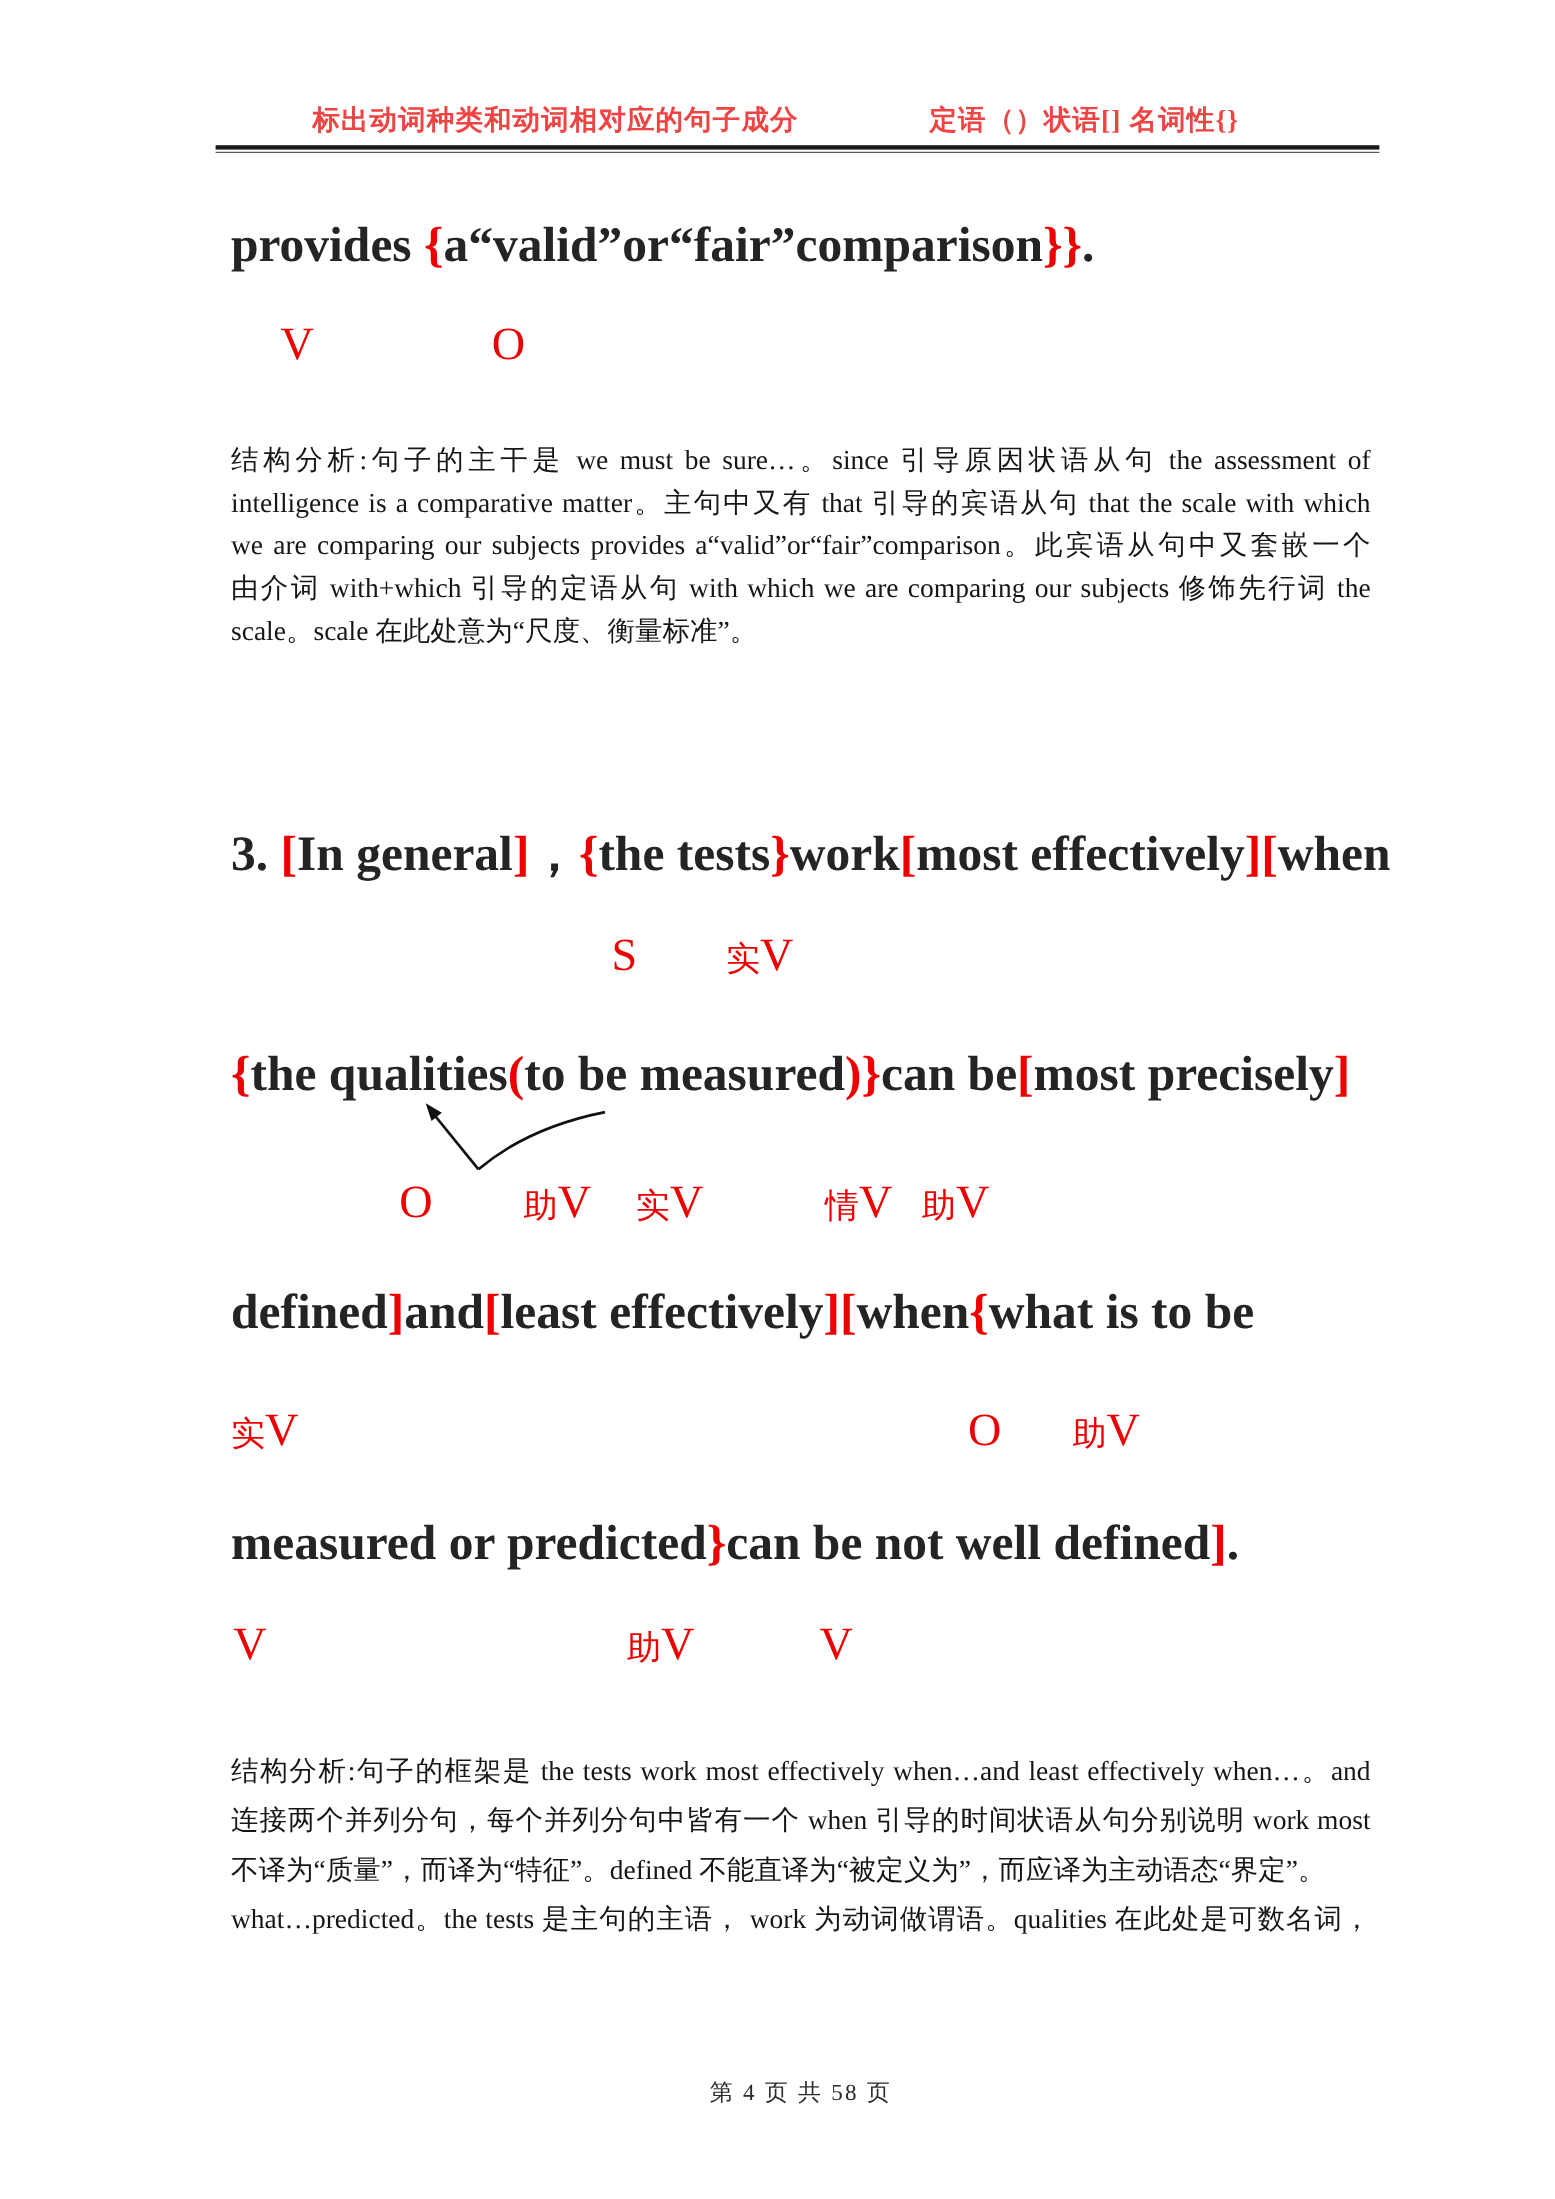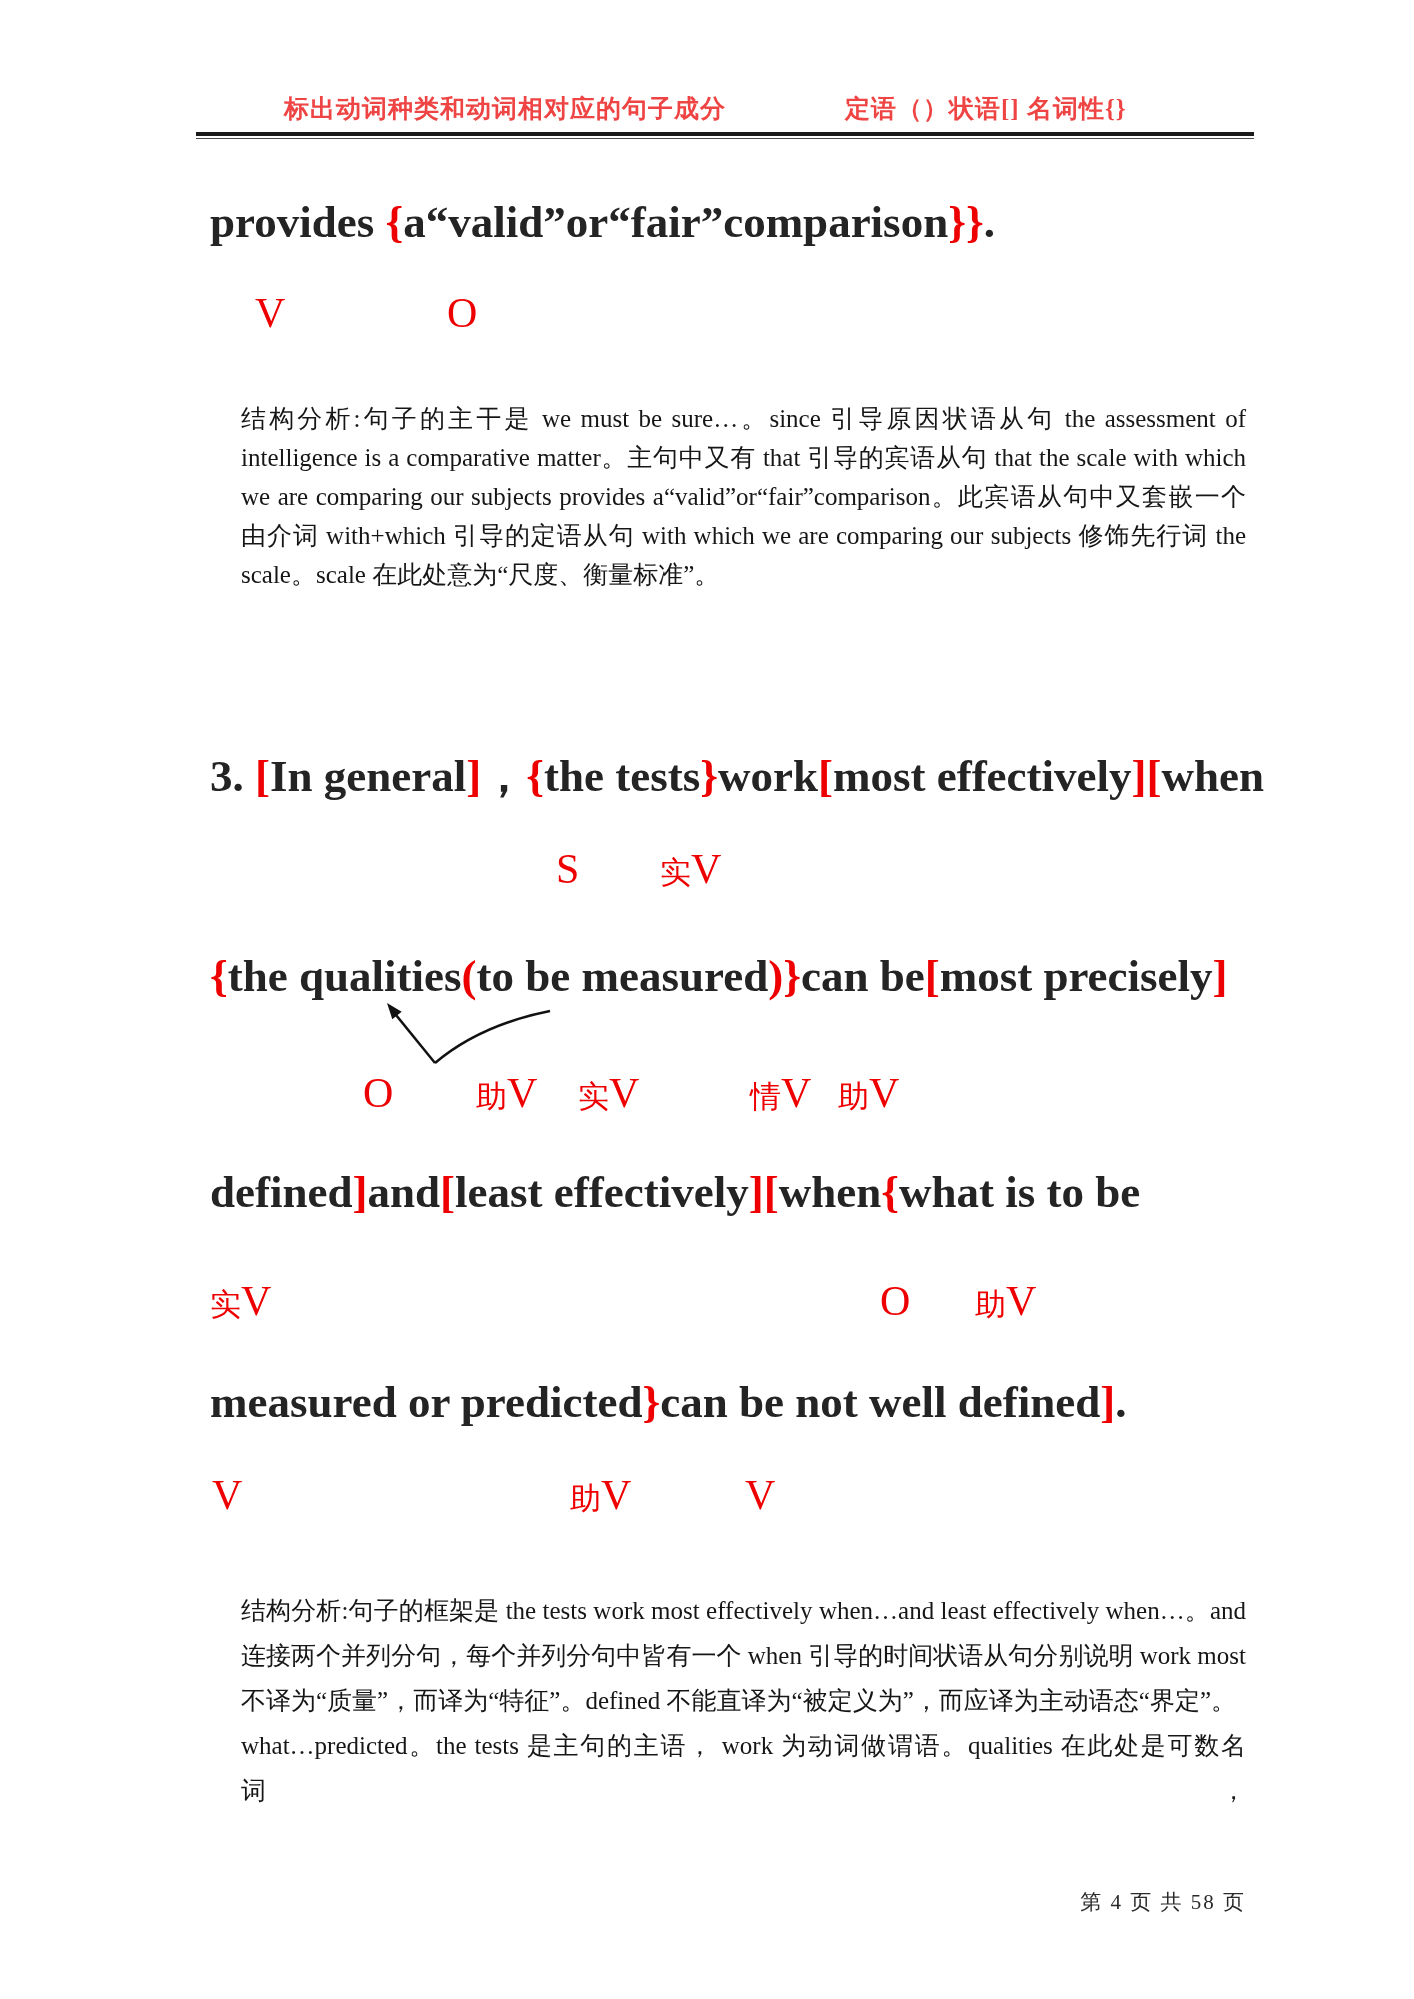--- a/index.html
+++ b/index.html
@@ -11,25 +11,25 @@
   .hdr{font-size:25px;font-weight:bold;color:#ef4444;white-space:nowrap;letter-spacing:1px;}
   .rule{left:196px;top:132px;width:1058px;height:2px;border-top:4px solid #1a1a1a;border-bottom:1px solid #4a4a4a;}
   .bold-line{font-size:45px;font-weight:bold;color:#242424;white-space:nowrap;line-height:56px;}
   .red{color:#ee0000;}
   .u{text-decoration-thickness:3px;text-underline-offset:7px;}
   .labels-row{left:0;top:0;width:1414px;height:52px;}
   .glabel{position:absolute;top:0;color:#ee0000;white-space:nowrap;line-height:50px;}
   .glabel .pre{font-size:31px;}
   .glabel .main{font-size:42px;}
   .para{font-size:25px;color:#161616;width:1036px;}
-  .para .para-line{text-align:justify;text-align-last:justify;margin-left:31px;}
+  .para .para-line{text-align:justify;text-align-last:justify;}
   .para .para-line.last{text-align-last:auto;}
   .p1 .para-line{line-height:39px;}
   .p2 .para-line{line-height:45px;}
-  .footer{left:210px;top:1888px;width:1036px;text-align:right;font-size:21px;color:#2a2a2a;letter-spacing:2px;}
+  .footer{left:210px;top:1888px;width:1036px;text-align:center;font-size:21px;color:#2a2a2a;letter-spacing:2px;}
 </style>
 </head>
 <body>
 
 <div class="page">
 
   <div class="abs hdr" style="left:284px;top:92px">标出动词种类和动词相对应的句子成分</div>
   <div class="abs hdr" style="left:845px;top:92px">定语（）状语[] 名词性{}</div>
   <div class="abs rule"></div>
 

